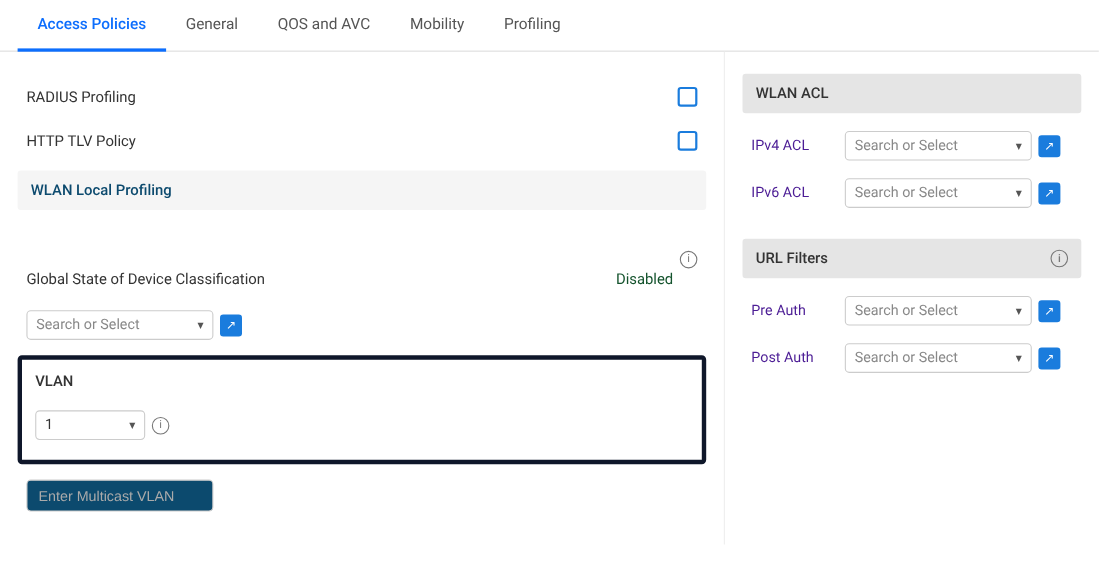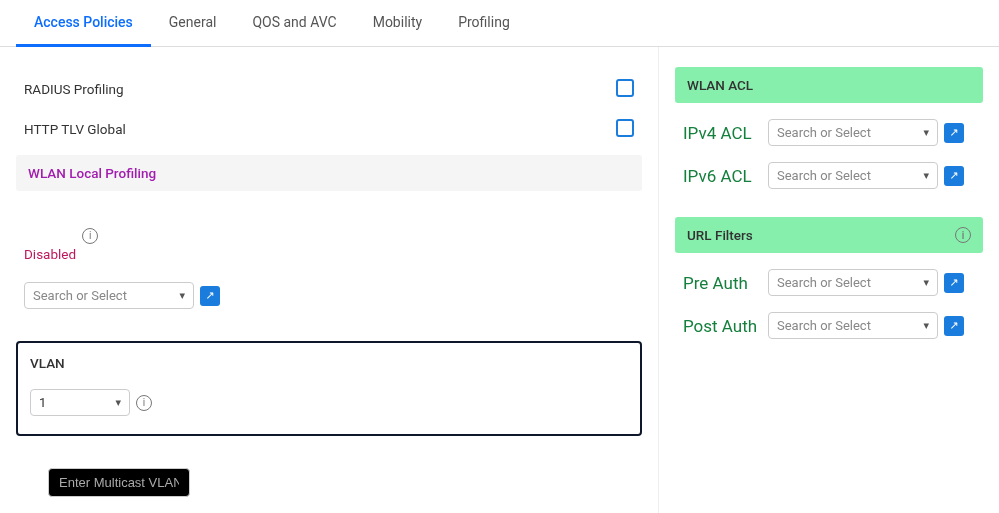--- a/index.html
+++ b/index.html
@@ -68,21 +68,21 @@
       align-items: center;
       gap: 6px;
     }
 
     
     .section-header {
       background: #f5f5f5;
       padding: 10px 12px;
       font-size: 13.5px;
       font-weight: 500;
-      color: #a21caf;
+      color: #0c4a6e;
       margin: 8px -8px;
       border-radius: 3px;
     }
 
     
     .checkbox {
       width: 18px;
       height: 18px;
       border: 2px solid #1a7cdd;
       border-radius: 3px;
@@ -142,77 +142,76 @@
       align-items: center;
       justify-content: center;
       font-size: 10px;
       color: #777;
       cursor: pointer;
       flex-shrink: 0;
     }
 
     
     .status-disabled {
-      color: #be185d;
+      color: #14532d;
       font-size: 13.5px;
       margin-top: 37px;
     }
 
     
     .vlan-section {
-      border: 2px solid #0f172a;
+      border: 4px solid #0f172a;
       border-radius: 4px;
       padding: 8px 12px;
-      margin: 22px -8px;
+      margin: 4px -8px;
     }
     .vlan-section .section-title {
       font-size: 13.5px;
       font-weight: 500;
       color: #333;
       padding: 4px 0 8px 0;
     }
 
     
     .input-box {
       border: 1px solid #ccc;
       border-radius: 4px;
       padding: 6px 10px;
       font-size: 13px;
       color: #aaa;
-      width: 142px;
-      background: #000000;
-      margin-left: 24px;
+      width: 170px;
+      background: #0c4a6e;
     }
     .input-box::placeholder {
       color: #aaa;
     }
 
     
     .right-section-header {
-      background: #86efac;
+      background: #e5e5e5;
       padding: 10px 12px;
       font-size: 13.5px;
       font-weight: 500;
       color: #333;
       margin: 0 -8px 8px -8px;
       border-radius: 3px;
       display: flex;
       align-items: flex-end;
       justify-content: space-between;
     }
 
     .right-form-row {
       display: flex;
       align-items: center;
       padding: 8px 0;
     }
     .right-form-label {
       width: 85px;
-      font-size: 17px;
-      color: #15803d;
+      font-size: 13px;
+      color: #4c1d95;
       flex-shrink: 0;
     }
     .right-form-control {
       display: flex;
       align-items: center;
       gap: 6px;
     }
 
     .section-gap {
       margin-top: 20px;
@@ -234,30 +233,31 @@
   <div class="left-panel">
 
     <div class="form-row">
       <div class="form-row-label">RADIUS Profiling</div>
       <div class="form-row-control">
         <div class="checkbox"></div>
       </div>
     </div>
 
     <div class="form-row">
-      <div class="form-row-label">HTTP TLV Global</div>
+      <div class="form-row-label">HTTP TLV Policy</div>
       <div class="form-row-control">
         <div class="checkbox"></div>
       </div>
     </div>
 
 
     <div class="section-header">WLAN Local Profiling</div>
 
     <div class="form-row">
+      <div class="form-row-label">Global State of Device Classification</div>
       <div class="form-row-control">
         <span class="status-disabled">Disabled</span>
         <span class="info-icon">i</span>
       </div>
     </div>
 
     <div class="form-row">
       <div class="form-row-control">
         <div class="select-box">
           <span>Search or Select</span>

